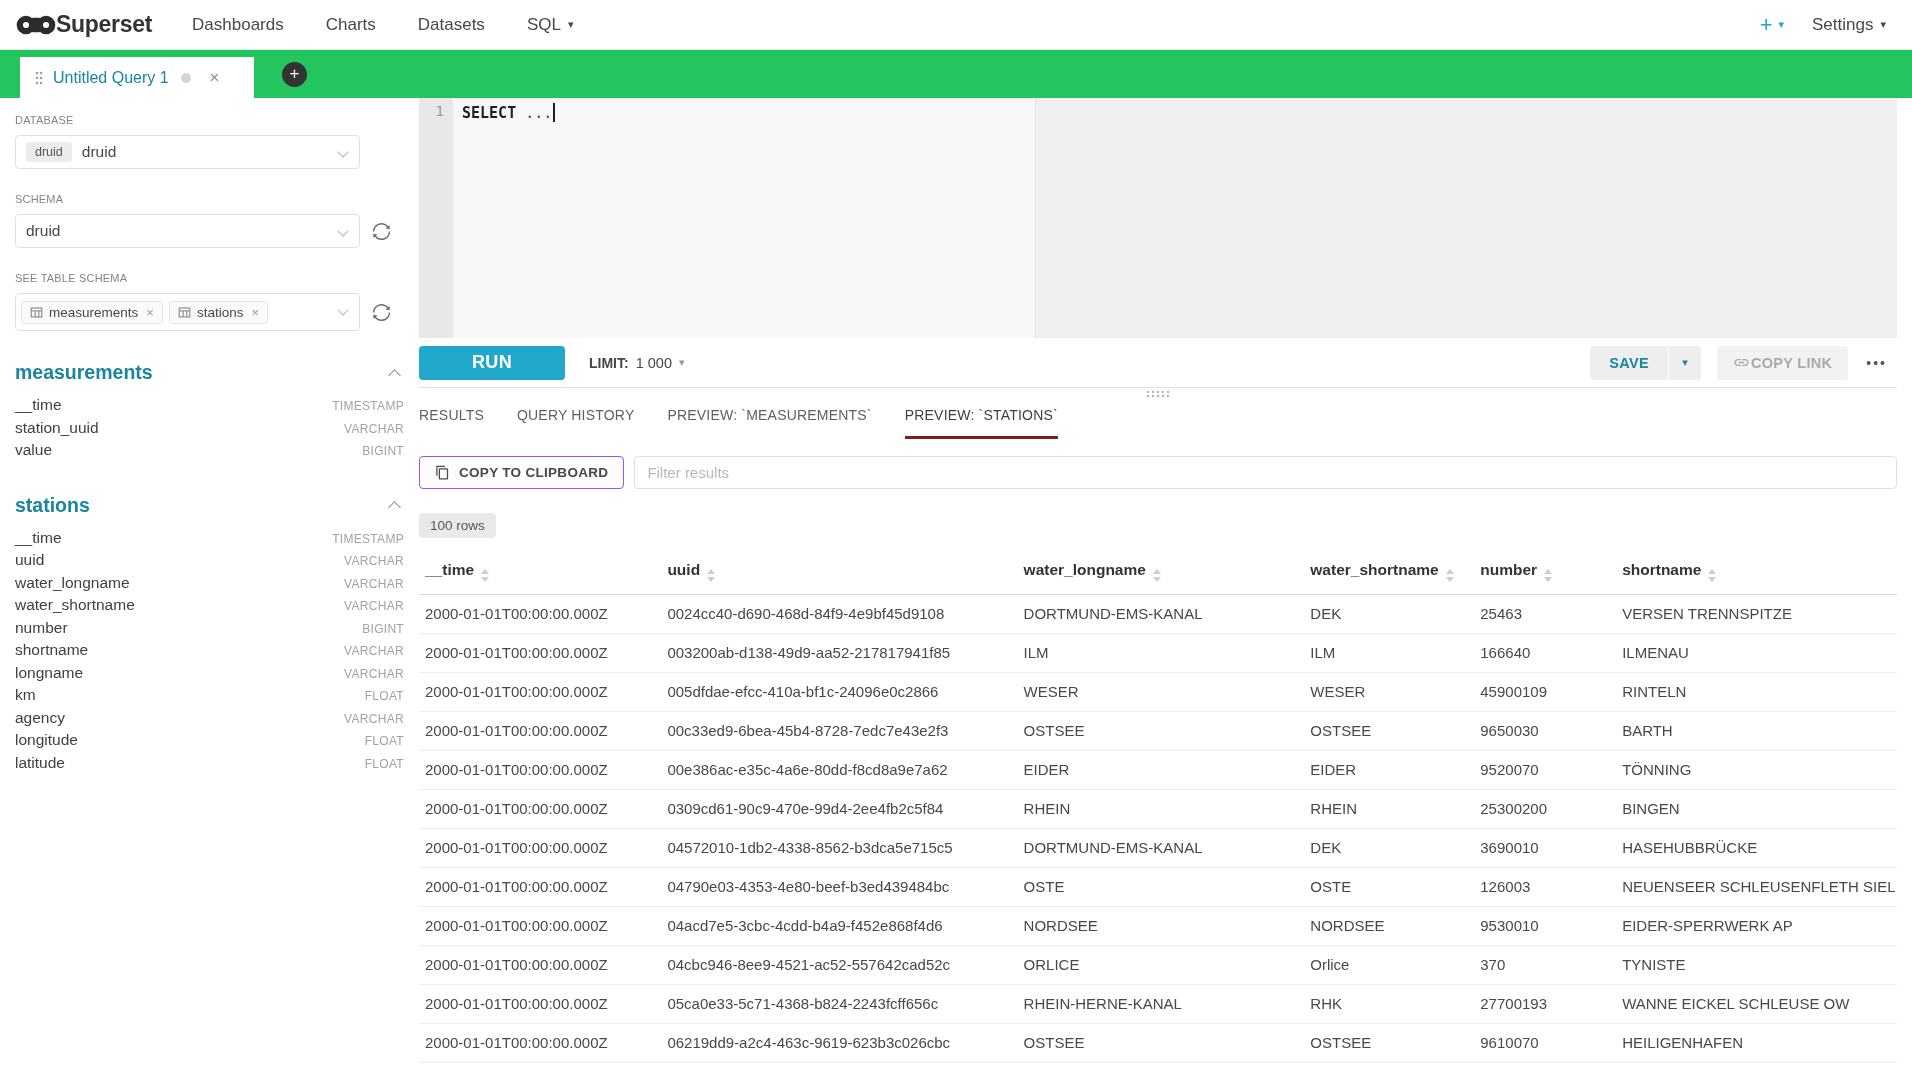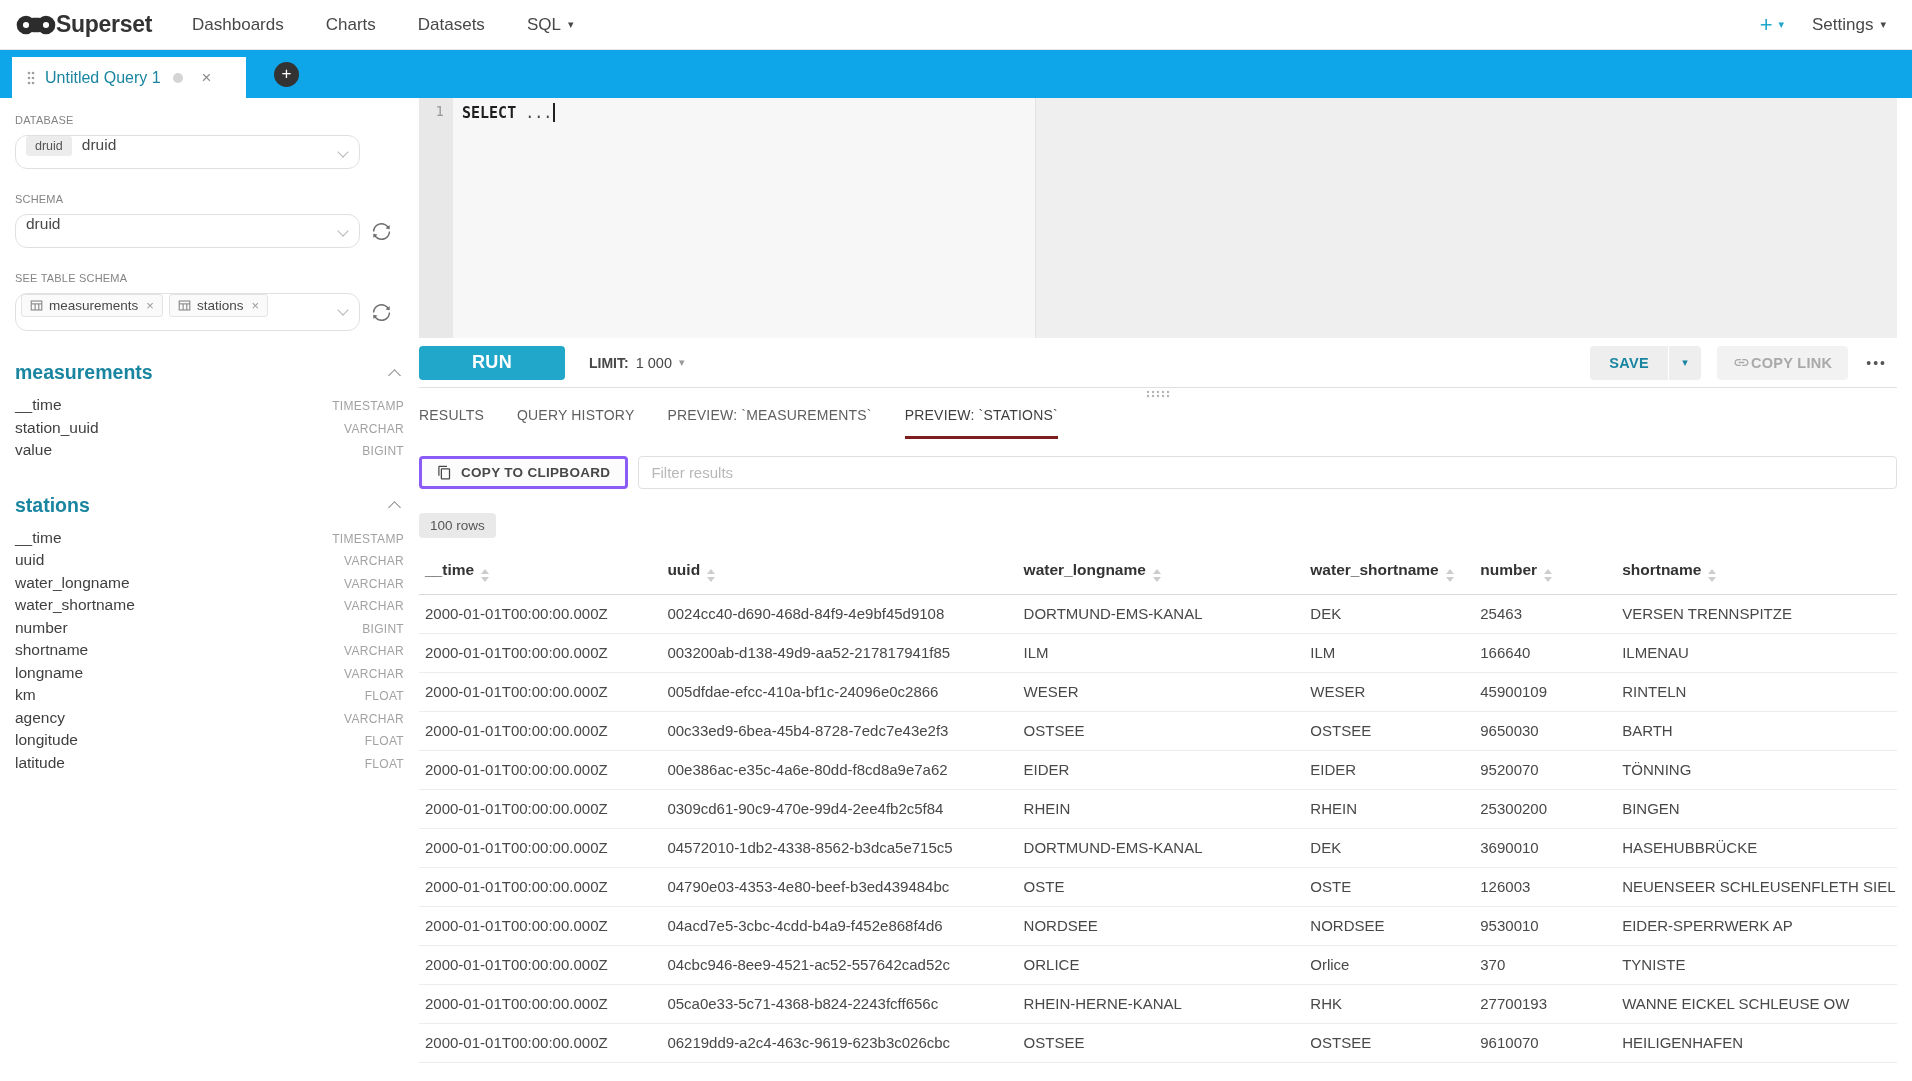--- a/index.html
+++ b/index.html
@@ -16,40 +16,40 @@
   .nav-right{margin-left:auto;display:flex;align-items:center;gap:28px}
   .plus-menu{color:#20a7c9;display:flex;align-items:center;gap:6px;cursor:pointer}
   .plus-glyph{font-size:22px;line-height:1}
   .settings-menu{font-size:17px;color:#484848;display:flex;align-items:center;gap:7px;cursor:pointer}
   .caret{font-size:11px;color:#484848;line-height:1}
   .caret.teal{color:#20a7c9}
   .caret.gray{color:#999}
   .caret.link{color:#1985a0}
 
   
-  .tabbar{height:48px;background:#0ea5e9;display:flex;align-items:flex-end;padding-left:12px}
+  .tabbar{height:48px;background:#22c55e;display:flex;align-items:flex-end;padding-left:20px}
   .qtab{height:41px;background:#fff;display:flex;align-items:center;padding:0 15px;gap:10px;min-width:234px;cursor:pointer}
   .qtab-label{color:#1985a0;font-size:16px;white-space:nowrap}
   .qtab-dot{width:10px;height:10px;border-radius:50%;background:#d4d4d4;margin-left:2px}
   .qtab-close{color:#8c8c8c;font-size:17px;margin-left:9px;cursor:pointer}
   .add-tab{width:25px;height:25px;border-radius:50%;background:#333;color:#fff;display:flex;
     align-items:center;justify-content:center;align-self:center;margin-left:28px;cursor:pointer}
   .add-plus{font-size:17px;line-height:1;margin-top:-1px}
 
   
   .body-row{display:flex;height:983px}
   .sidebar{width:419px;padding:16px 15px 0 15px;overflow:hidden;flex:none}
   .main{flex:1;display:flex;flex-direction:column;padding-right:15px;overflow:hidden}
 
   
   .field{margin-bottom:24px}
   .field-label{font-size:11px;color:#848484;margin-bottom:9px;letter-spacing:.2px}
   .field-row{display:flex;align-items:center;gap:11px}
-  .select{position:relative;height:34px;border:1px solid #e0e0e0;border-radius:12px;background:#fff;
-    display:flex;align-items:flex-start;padding:0 28px 0 10px;width:345px;cursor:pointer}
+  .select{position:relative;height:34px;border:1px solid #e0e0e0;border-radius:4px;background:#fff;
+    display:flex;align-items:center;padding:0 28px 0 10px;width:345px;cursor:pointer}
   .db-badge{background:#ececec;border-radius:3px;padding:3px 9px;font-size:12.5px;color:#555;margin-right:10px;white-space:nowrap}
   .select-value{font-size:15.5px;color:#484848}
   .chev-down{position:absolute;right:12px;top:12px;width:8px;height:8px;
     border-right:1.6px solid #b8b8b8;border-bottom:1.6px solid #b8b8b8;transform:rotate(45deg)}
   .select.chips{height:38px;padding:0 28px 0 5px;gap:6px}
   .chip{display:flex;align-items:center;gap:6px;background:#fafafa;border:1px solid #e4e4e4;border-radius:3px;
     padding:3px 8px;font-size:13.5px;color:#484848;white-space:nowrap;cursor:pointer}
   .chip-close{color:#9a9a9a;font-size:13px;margin-left:2px;cursor:pointer}
   .refresh-ic{width:21px;height:21px;flex:none;cursor:pointer}
   .schema-table{margin-top:30px}
@@ -90,21 +90,21 @@
 
   
   .pane-divider{border-top:1px solid #e0e0e0;height:13px;display:flex;justify-content:center;
     align-items:center;cursor:row-resize;flex:none}
 
   
   .south-tabs{display:flex;gap:33px;margin-top:7px;flex:none}
   .s-tab{font-size:14px;color:#5f5f5f;padding-bottom:13px;cursor:pointer;letter-spacing:.2px;white-space:nowrap}
   .s-tab.active{color:#3f3f3f;border-bottom:3px solid #7f1d1d}
   .results-toolbar{display:flex;gap:10px;margin-top:17px;flex:none}
-  .copy-btn{height:33px;display:flex;align-items:center;gap:9px;border:3px solid #8b5cf6;background:#fcfcfc;
+  .copy-btn{height:33px;display:flex;align-items:center;gap:9px;border:1px solid #8b5cf6;background:#fcfcfc;
     border-radius:4px;padding:0 15px;font-size:13.5px;font-weight:700;color:#484848;cursor:pointer;
     font-family:inherit;letter-spacing:.3px}
   .filter-input{flex:1;height:33px;border:1px solid #e0e0e0;border-radius:4px;padding:0 12px;
     font-size:15px;font-family:inherit;color:#484848;outline:none;background:#fff}
   .filter-input::placeholder{color:#b8b8b8}
   .rows-badge-row{margin-top:24px;flex:none}
   .rows-badge{display:inline-block;background:#e9e9e9;color:#565656;font-size:13.5px;padding:5px 11px;border-radius:4px}
 
   
   .results-table{width:100%;border-collapse:collapse;margin-top:14px;table-layout:fixed}

